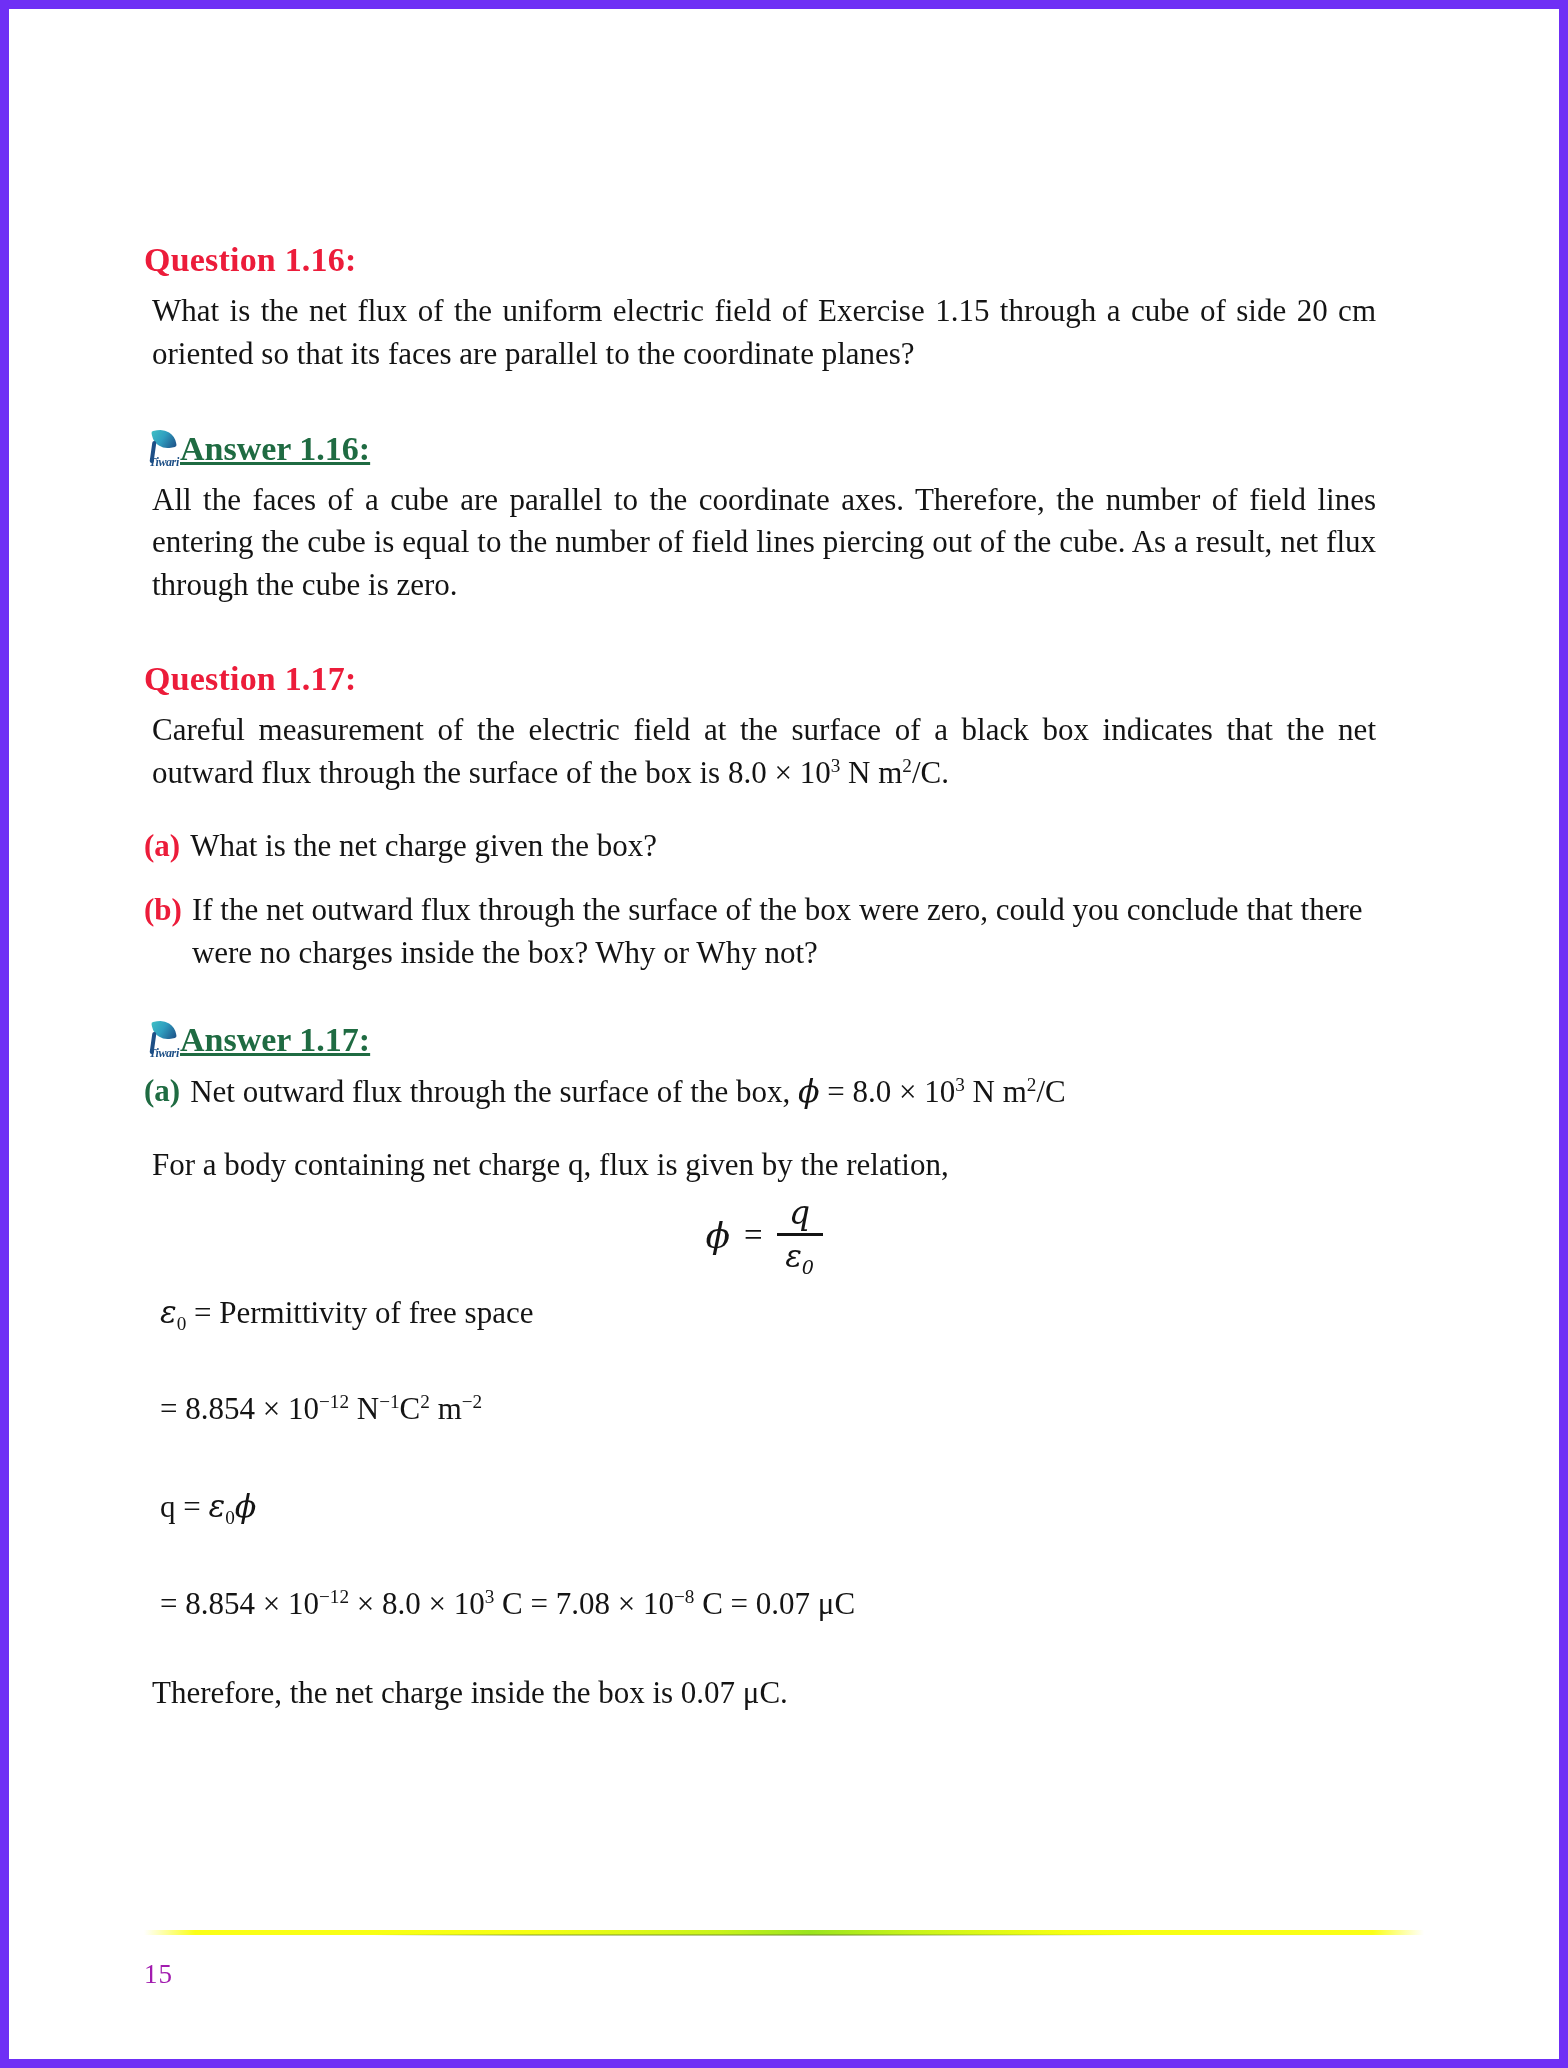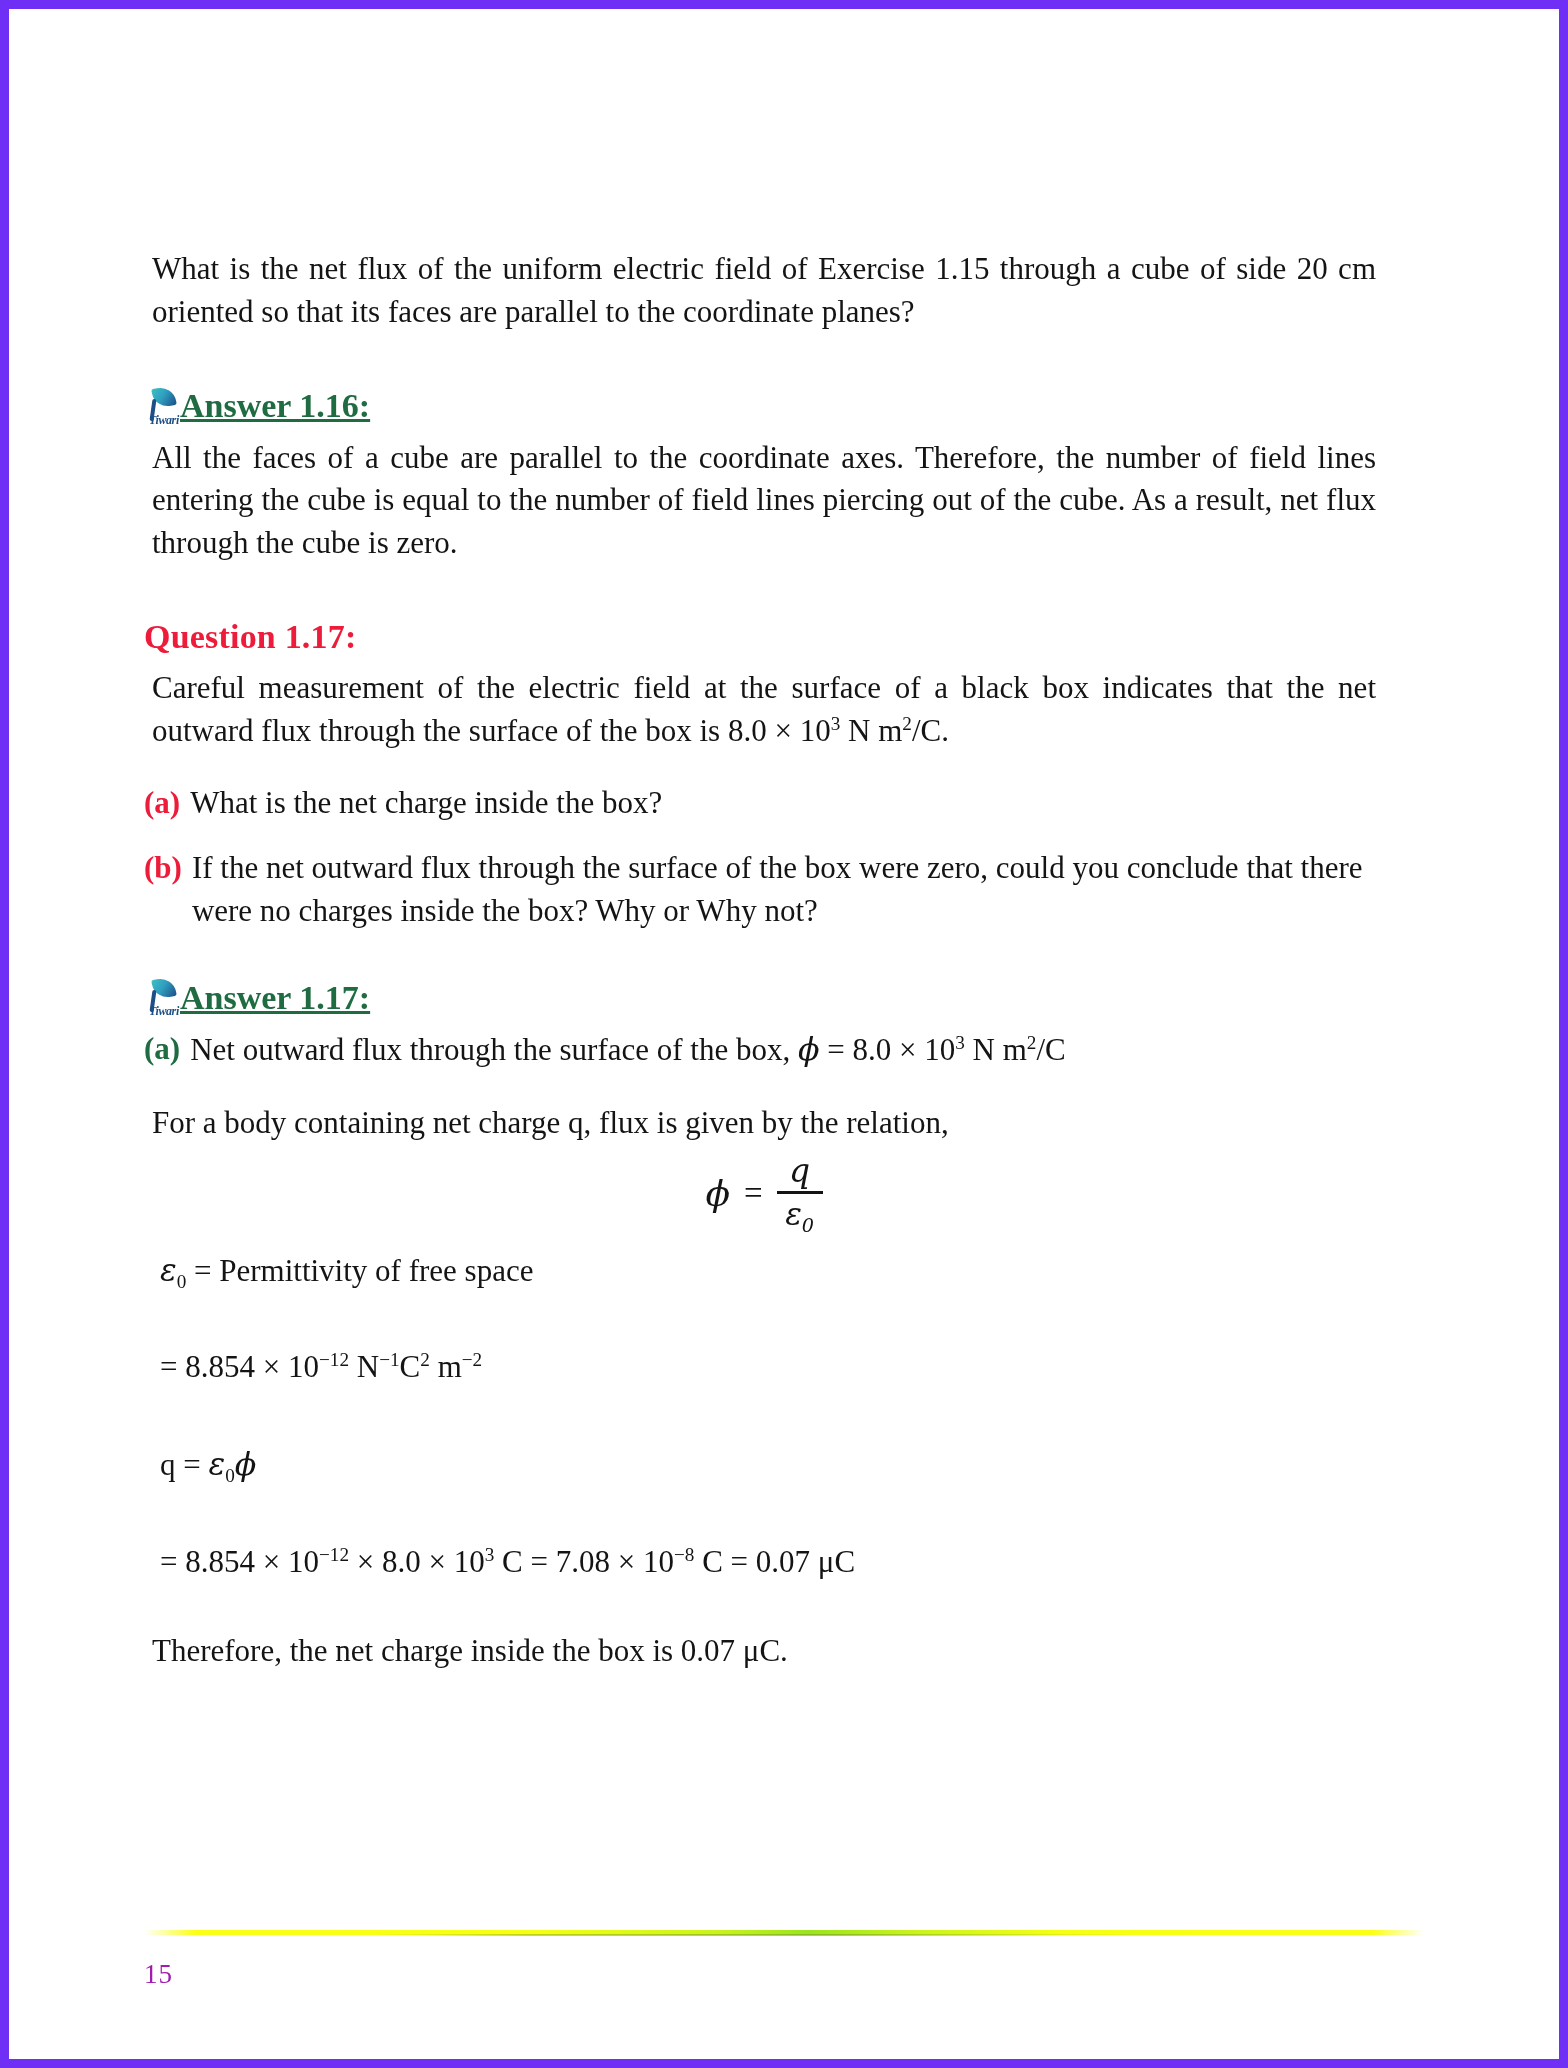--- a/index.html
+++ b/index.html
@@ -239,20 +239,21 @@
   }
 </style>
 </head>
 <body>
 
 <div id="page-frame">
   <div id="page-sheet">
 
     <div id="content">
 
+      <h2 class="q-heading">Question 1.16:</h2>
       <p class="para">What is the net flux of the uniform electric field of Exercise 1.15 through a cube of side 20 cm oriented so that its faces are parallel to the coordinate planes?</p>
 
       <div class="block-gap-md"></div>
 
       <h2 class="a-heading">
         <span class="brand-mark">
           <span class="leaf"></span>
           <span class="stem"></span>
           <span class="wordlet">Tiwari</span>
         </span>
@@ -266,21 +267,21 @@
 
       <p class="para">
         <span>Careful measurement of the electric field at the surface of a black box indicates that the net outward flux through the surface of the box is 8.0 × 10</span><sup>3</sup>
         <span>N m</span><sup>2</sup><span>/C.</span>
       </p>
 
       <div class="block-gap-sm"></div>
 
       <div class="sub-item">
         <span class="marker red">(a)</span>
-        <span class="sub-body">What is the net charge inside the box?</span>
+        <span class="sub-body">What is the net charge given the box?</span>
       </div>
 
       <div class="block-gap-sm"></div>
 
       <div class="sub-item">
         <span class="marker red">(b)</span>
         <span class="sub-body">If the net outward flux through the surface of the box were zero, could you conclude that there were no charges inside the box? Why or Why not?</span>
       </div>
 
       <div class="block-gap-md"></div>

